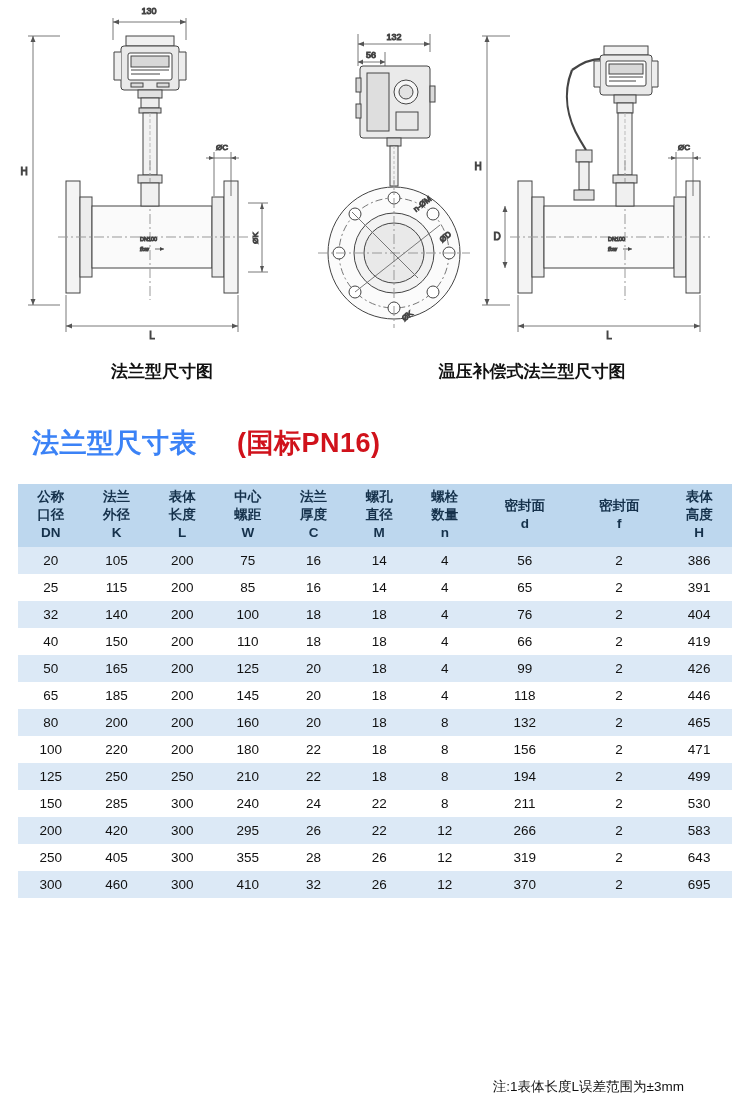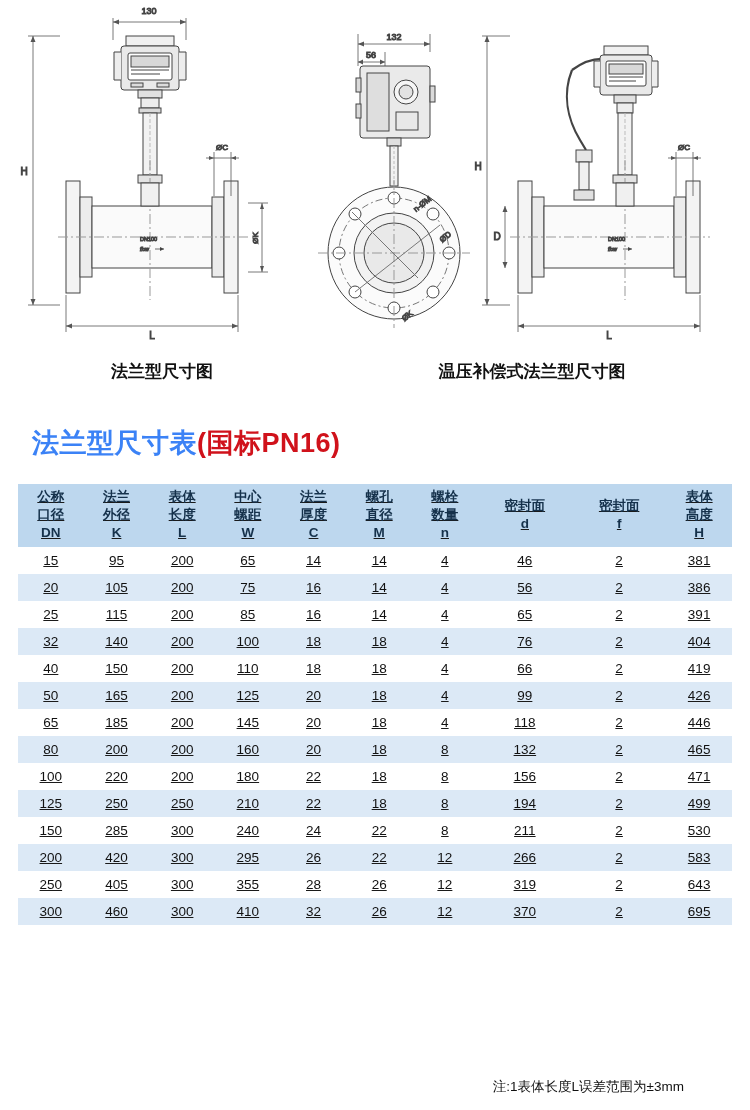--- a/index.html
+++ b/index.html
@@ -51,29 +51,28 @@
   
   .title-wrap {
     position: absolute;
     top: 425px;
     left: 32px;
     font-size: 27px;
     font-weight: bold;
     letter-spacing: 0.5px;
   }
   .title-main { color: #3b82f6; }
-  .title-red { color: #d0121b; }
+  .title-red { color: #d0121b; margin-left: 40px; }
 
   
   .table-wrap {
     position: absolute;
     top: 484px;
     left: 18px;
     width: 714px;
-    text-decoration: underline;
   }
   table.spec {
     border-collapse: collapse;
     width: 714px;
     font-size: 13px;
   }
   table.spec thead th {
     background: #bdd7ee;
     color: #15314b;
     font-weight: bold;
@@ -403,32 +402,20 @@
             <span class="hl">f</span>
           </th>
           <th>
             <span class="hl">表体</span>
             <span class="hl">高度</span>
             <span class="hl">H</span>
           </th>
         </tr>
       </thead>
       <tbody>
-        <tr class="odd">
-          <td>15</td>
-          <td>95</td>
-          <td>200</td>
-          <td>65</td>
-          <td>14</td>
-          <td>14</td>
-          <td>4</td>
-          <td>46</td>
-          <td>2</td>
-          <td>381</td>
-        </tr>
         <tr class="even">
           <td>20</td>
           <td>105</td>
           <td>200</td>
           <td>75</td>
           <td>16</td>
           <td>14</td>
           <td>4</td>
           <td>56</td>
           <td>2</td>

